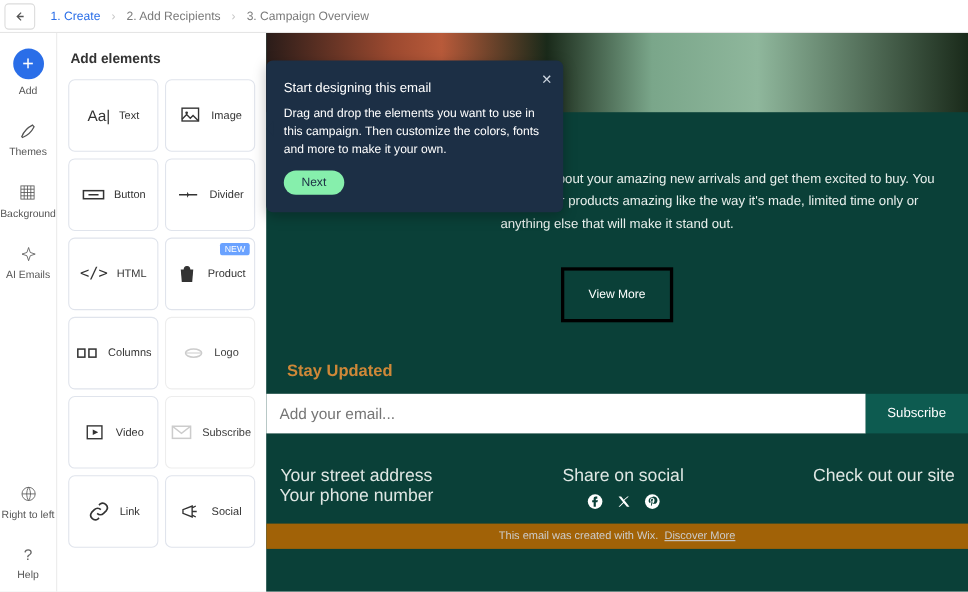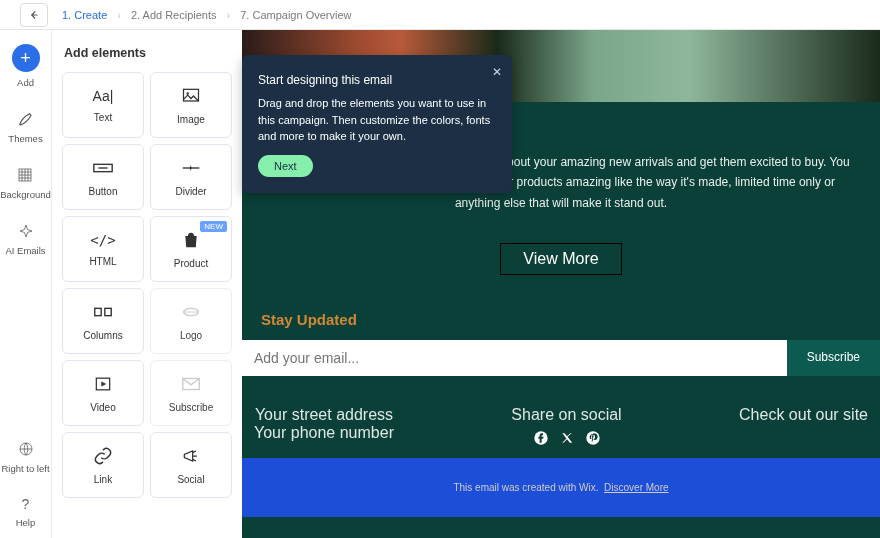--- a/index.html
+++ b/index.html
@@ -1,77 +1,77 @@
 <!DOCTYPE html>
 <html><head>
 <meta charset="utf-8">
 <style>
 html,body{margin:0;padding:0;font-family:-apple-system,BlinkMacSystemFont,"Segoe UI",Helvetica,Arial,sans-serif;font-size:12px;color:#333;background:#fff;width:880px;height:538px;overflow:hidden}
 *{box-sizing:border-box}
-.top-bar{height:30px;border-bottom:1px solid #e5e5e5;display:flex;align-items:center;padding:0 20px;font-size:11px;color:#666}
+.top-bar{height:30px;border-bottom:1px solid #e5e5e5;display:flex;align-items:center;padding:0 4px;font-size:11px;color:#666}
 .back-box{width:28px;height:24px;border:1px solid #dcdcdc;border-radius:4px;display:flex;align-items:center;justify-content:center;margin-right:14px;cursor:pointer}
 .crumb{display:flex;align-items:center;gap:10px}
 .crumb span{color:#7a7a7a}
 .crumb .active{color:#2a6ee8}
 .crumb .sep{color:#c4c4c4}
 
 .body{display:flex;height:508px}
 
 .rail{width:52px;border-right:1px solid #ececec;display:flex;flex-direction:column;align-items:center;padding-top:14px;gap:22px;font-size:9.5px;color:#555}
 .rail .item{display:flex;flex-direction:column;align-items:center;gap:5px;cursor:pointer}
 .rail .circle{width:28px;height:28px;border-radius:50%;background:#2a6ee8;color:#fff;display:flex;align-items:center;justify-content:center;font-size:18px;font-weight:300}
 .rail svg{width:18px;height:18px}
 .rail .spacer{flex:1}
 
 .panel{width:190px;padding:16px 10px;overflow:hidden}
 .panel h3{margin:0 0 12px 2px;font-size:12.5px;font-weight:700}
 .grid{display:grid;grid-template-columns:1fr 1fr;gap:6px}
-.card{height:66px;border:1px solid #e0e4ec;border-radius:6px;display:flex;flex-direction:column;align-items:center;justify-content:center;gap:8px;position:relative;cursor:pointer;background:#fff}
+.card{height:66px;border:1px solid #e0e4ec;border-radius:6px;display:flex;flex-direction:row;align-items:center;justify-content:center;gap:8px;position:relative;cursor:pointer;background:#fff}
 .card.dim{color:#404040;border-color:#ededed}
 .card-label{font-size:10px}
 .card svg{width:22px;height:20px}
 .badge{position:absolute;top:4px;right:4px;background:#6aa2ff;color:#fff;font-size:8px;font-weight:400;padding:1px 4px;border-radius:2px}
 
 .tip{position:absolute;left:242px;top:55px;width:270px;background:#1c2f45;color:#fff;border-radius:6px;padding:16px 18px 16px 16px;font-size:11px;line-height:1.5;box-shadow:0 4px 12px rgba(0,0,0,0.25)}
 .tip-title{font-weight:400;margin-bottom:6px;font-size:12px}
 .tip-close{position:absolute;top:8px;right:10px;font-size:12px;cursor:pointer;color:#cdd6e0}
 .tip-btn{background:#86efac;color:#1c2f45;border:none;border-radius:14px;padding:5px 16px;font-size:11px;margin-top:10px;cursor:pointer}
 .tip::before{content:"";position:absolute;left:-7px;top:55px;border:7px solid transparent;border-right-color:#1c2f45}
 
 .canvas{flex:1;background:#0a4038;color:#fff;position:relative;overflow:hidden}
 .hero{height:72px;background:linear-gradient(90deg,#2a1c19 0%,#9d4a30 18%,#b85a3a 25%,#1a2a1a 40%,#7aa68a 55%,#8fb79c 70%,#1a2a1a 100%)}
 .desc{text-align:center;padding:50px 30px 30px;font-size:12px;line-height:1.7;color:#e8efec}
-.view-btn{border:1px solid #000000;padding:6px 22px;display:inline-block;font-size:16px;cursor:pointer}
+.view-btn{border:3px solid #000000;padding:16px 22px;display:inline-block;font-size:11px;cursor:pointer}
 .center{text-align:center;padding-bottom:26px}
 .stay{color:#cf8838;font-size:15px;font-weight:600;padding-left:19px}
 .subrow{display:flex;margin-top:12px}
 .subrow input{flex:1;border:none;padding:10px 12px;font-size:14px;color:#888}
 .subbtn{background:#0d5b50;color:#fff;padding:10px 20px;font-size:12px;cursor:pointer}
 .footer{display:flex;justify-content:space-between;padding:30px 12px 12px;font-size:16px;color:#dfe7e4}
 .footer .col{text-align:center}
 .socials{display:flex;gap:10px;justify-content:center;margin-top:6px}
 .socials span{width:16px;height:16px;display:inline-flex;align-items:center;justify-content:center}
-.credit{background:#1d4ed8;color:#ccc;text-align:center;padding:24px;font-size:10px}
+.credit{background:#a16207;color:#ccc;text-align:center;padding:6px;font-size:10px}
 .credit u{text-decoration:underline;cursor:pointer}
 </style>
 </head>
 <body>
 
 <div class="top-bar">
   <div class="back-box">
     <svg viewBox="0 0 24 24" width="14" height="14">
         <path fill="none" stroke="#555" stroke-width="2" d="M14 6l-6 6 6 6M8 12h10"></path>
       </svg>
   </div>
   <div class="crumb">
     <span class="active">1. Create</span>
     <span class="sep">›</span>
     <span>2. Add Recipients</span>
     <span class="sep">›</span>
-    <span>7. Campaign Overview</span>
+    <span>3. Campaign Overview</span>
   </div>
 </div>
 
 <div class="body">
   <div class="rail">
     <div class="item">
       <div class="circle">+</div>
       <span>Add</span>
     </div>
     <div class="item">

